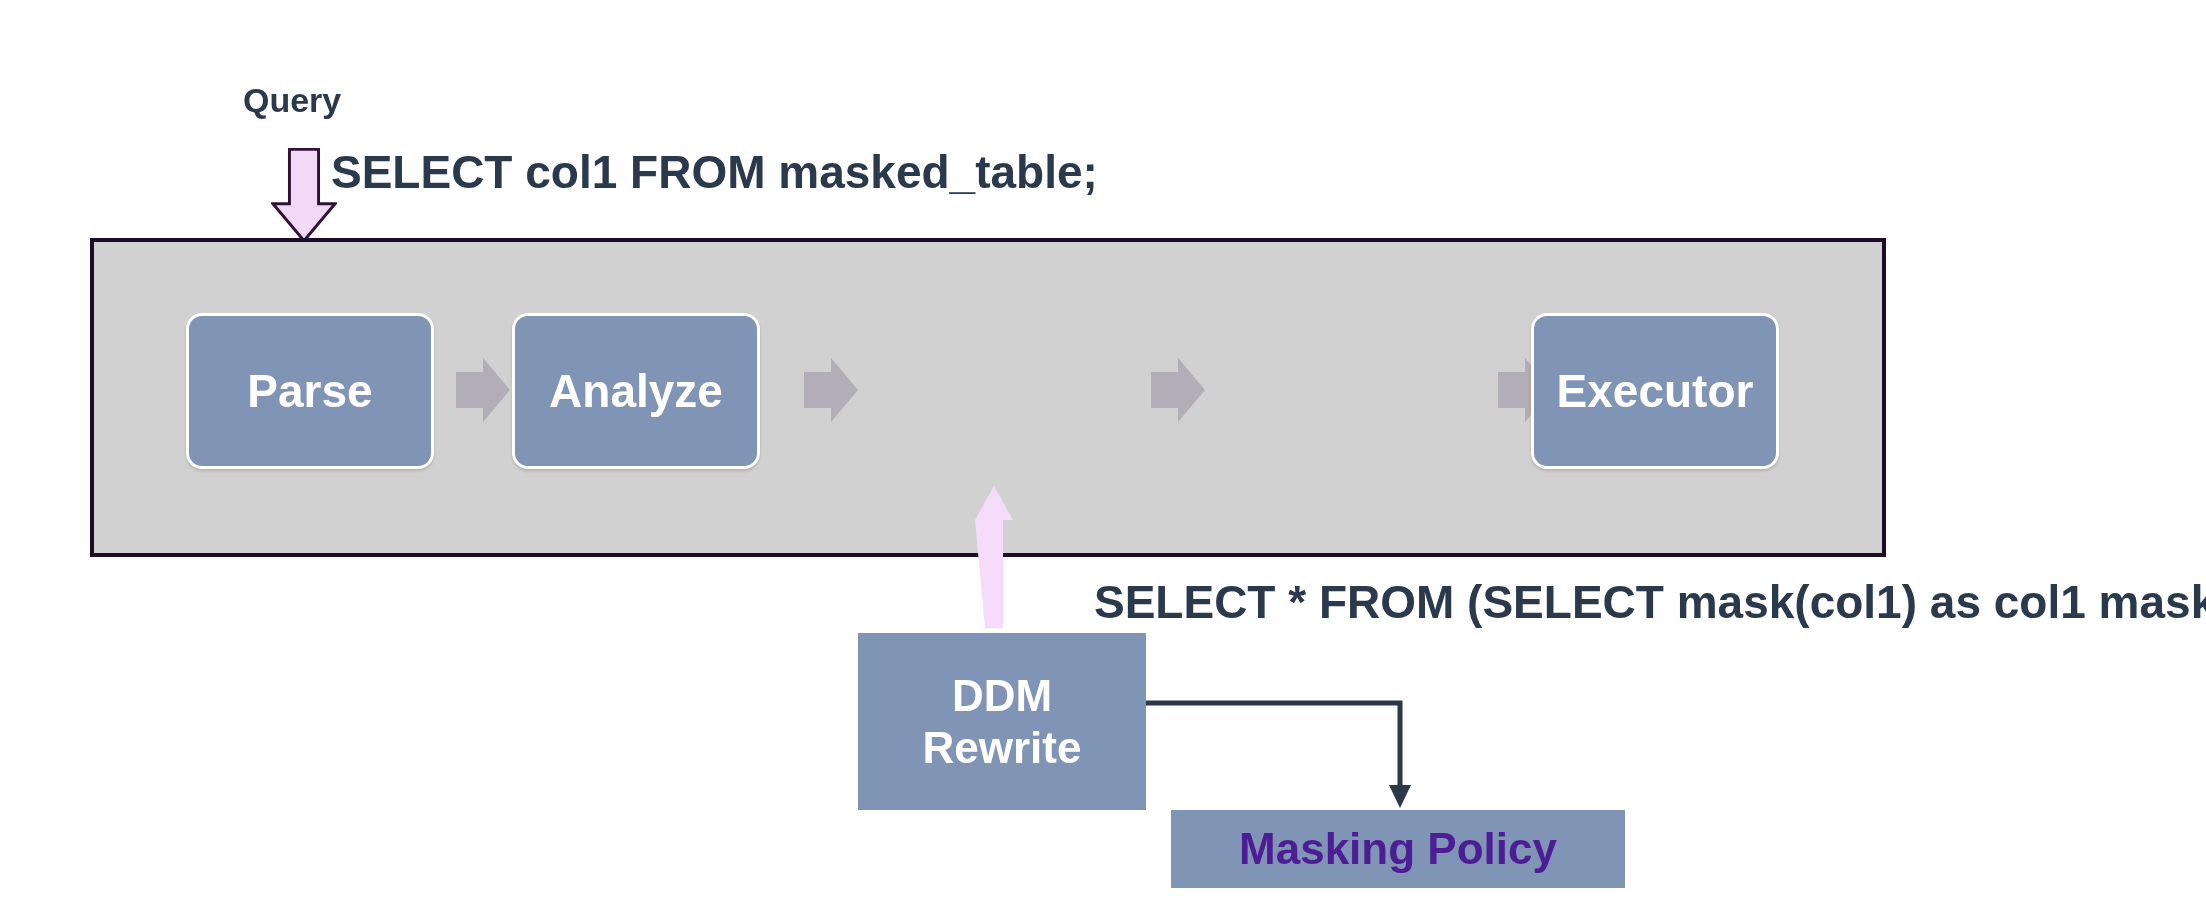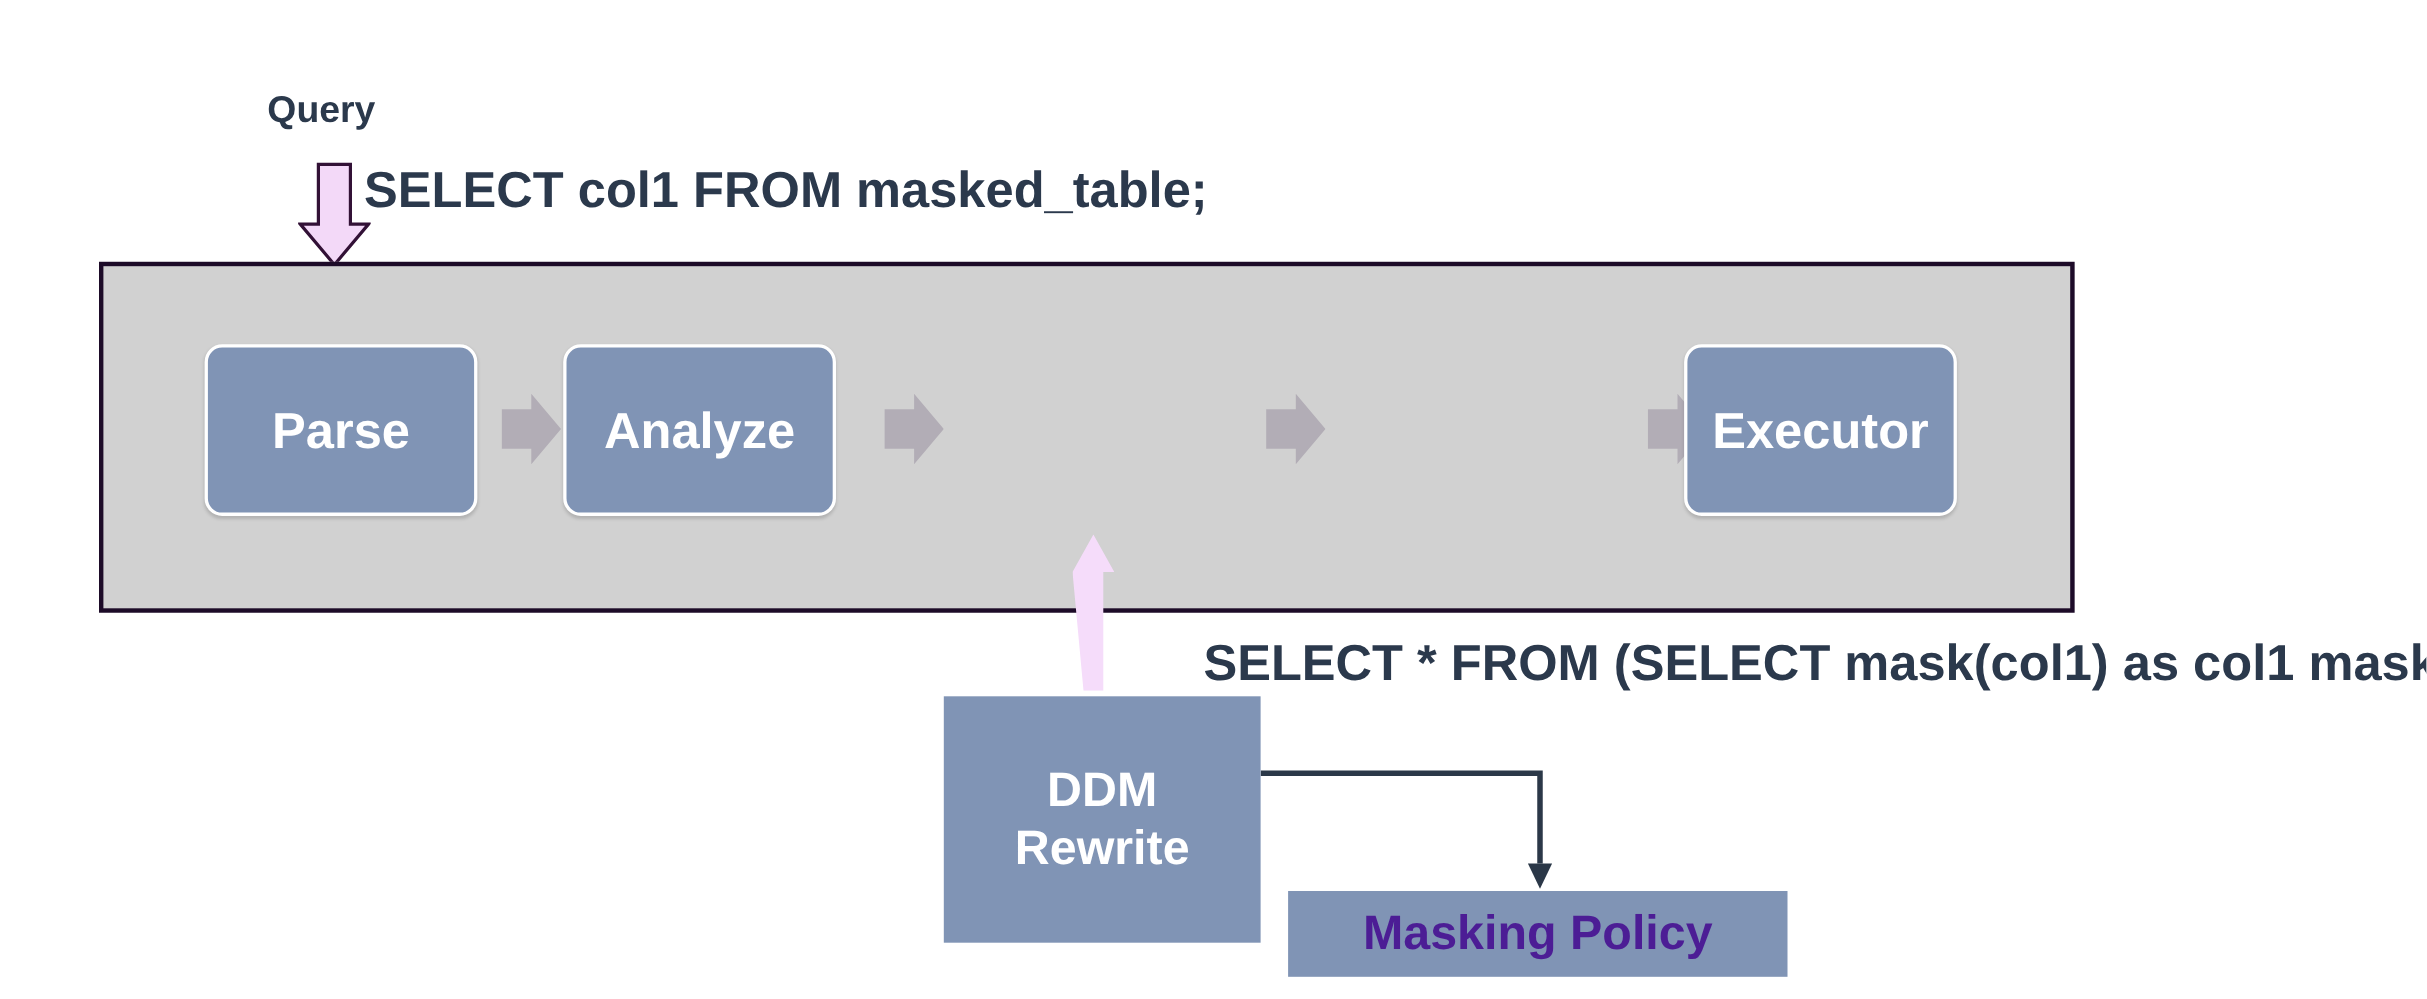--- a/index.html
+++ b/index.html
@@ -53,21 +53,21 @@
     width:38px; height:142px;
   }
   .down-arrow{
     position:absolute;
     left:271px; top:146px;
     width:66px; height:98px;
   }
   .ddm-box{
     position:absolute;
     left:858px; top:633px;
-    width:288px; height:224px;
+    width:288px; height:177px;
     background:#8094b5;
     display:flex;flex-direction:column;align-items:center;justify-content:center;
     color:#ffffff;
     font-size:44px;font-weight:600;line-height:1.18;
     text-align:center;
   }
   .masking-box{
     position:absolute;
     left:1171px; top:810px;
     width:454px; height:78px;

